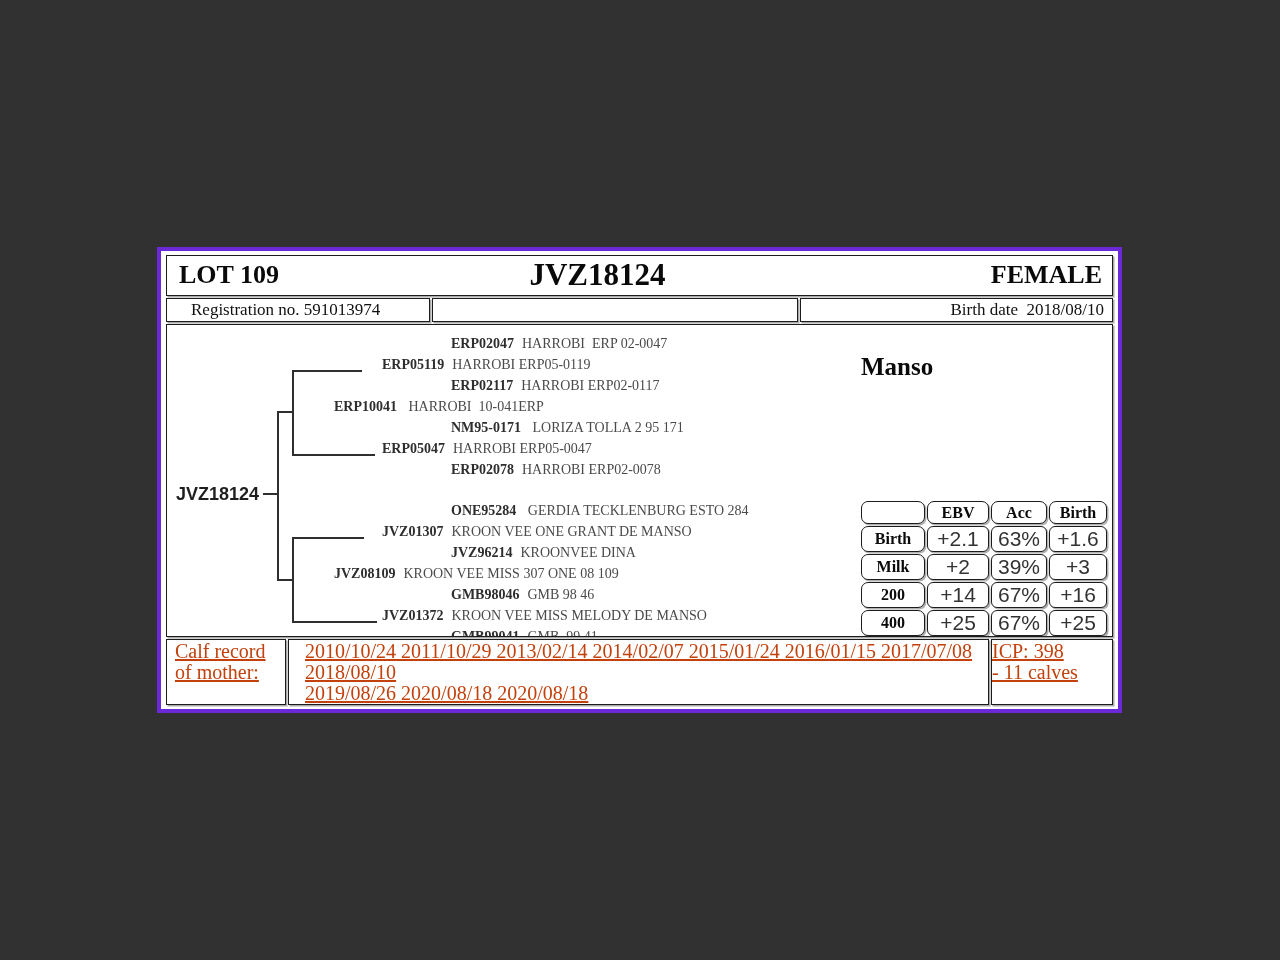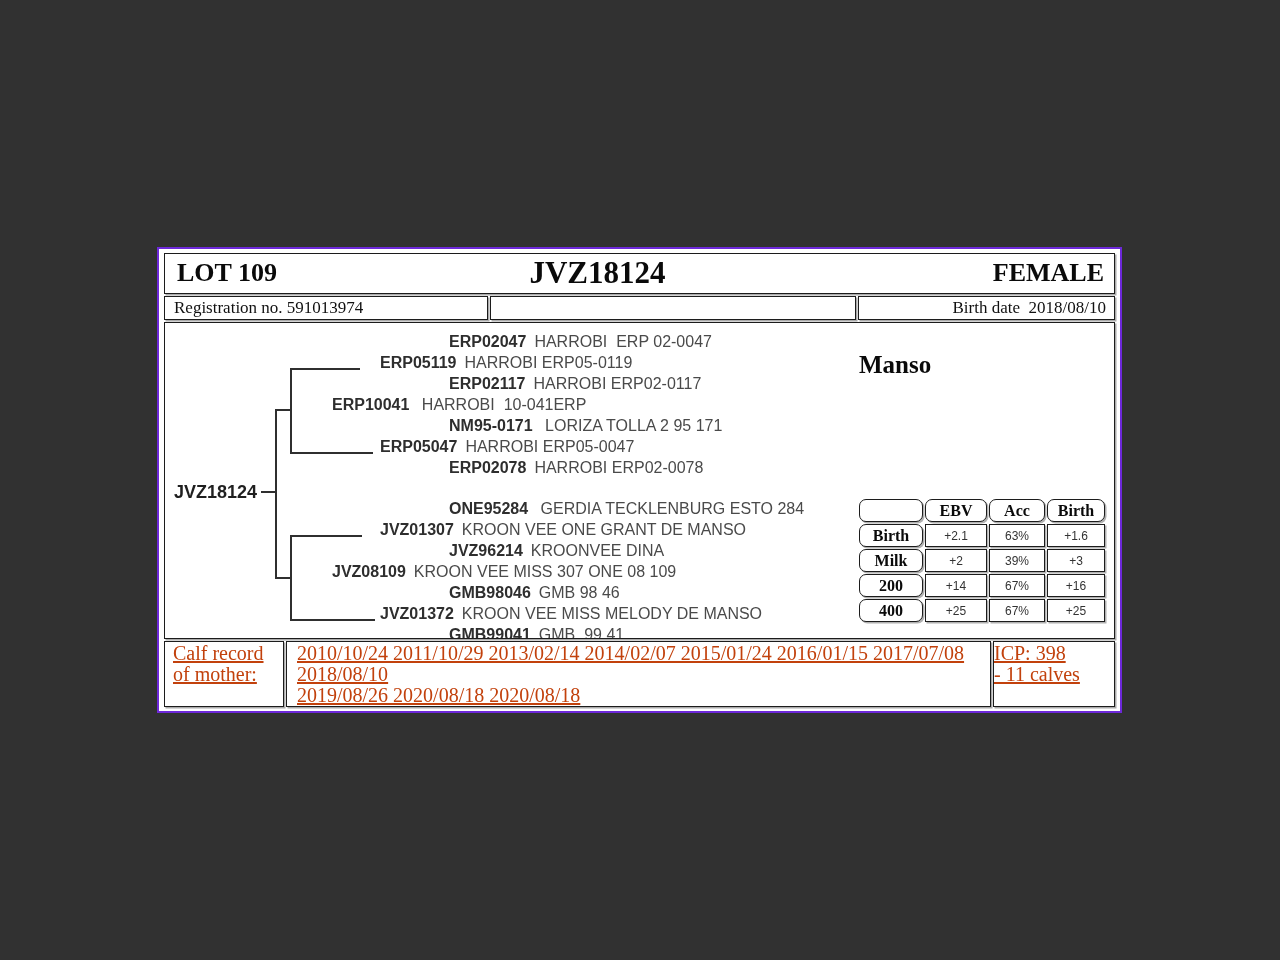--- a/index.html
+++ b/index.html
@@ -3,42 +3,42 @@
 <meta charset="utf-8">
 <style>
   html,body{margin:0;padding:0;}
   body{
     width:1280px;height:960px;position:relative;overflow:hidden;
     background:#313131;
     font-family:"Liberation Serif", serif;
   }
   .card{
     position:absolute;left:157px;top:247px;width:965px;height:466px;
-    box-sizing:border-box;background:#ffffff;border:2px solid #6d28d9;
+    box-sizing:border-box;background:#ffffff;border:4px solid #6d28d9;
     padding:4px 5px;display:flex;flex-direction:column;gap:2px;
   }
   .cellbox{
     box-sizing:border-box;border:1px solid #1c1c1c;background:#fff;
     box-shadow:1.5px 1.5px 0 rgba(125,125,125,.65);
   }
   
   .title-row{flex:0 0 41px;position:relative;display:flex;align-items:center;}
   .lot{position:absolute;left:12px;top:4px;font-weight:bold;font-size:26px;color:#0a0a0a;}
   .animal-id{position:absolute;left:0;right:84px;top:1px;text-align:center;font-weight:bold;font-size:31px;color:#0a0a0a;}
   .sex{position:absolute;right:10px;top:4px;font-weight:bold;font-size:26px;color:#0a0a0a;}
   
   .reg-row{flex:0 0 24px;display:flex;gap:2px;}
   .reg-row .cellbox{font-size:17px;color:#111;white-space:pre;line-height:21px;}
-  .reg-cell{width:324px;padding-left:9px;}
+  .reg-cell{width:264px;padding-left:24px;}
   .mid-cell{width:366px;}
   .birth-cell{flex:1;text-align:right;padding-right:8px;}
   
   .pedigree-box{flex:1;position:relative;overflow:hidden;}
   .prow{position:absolute;height:20px;line-height:20px;white-space:pre;
-        font-family:Liberation Sans, sans-serif;font-size:16px;color:#4a4a4a;}
+        font-family:Liberation Serif, serif;font-size:14px;color:#4a4a4a;}
   .pid{font-weight:bold;color:#2e2e2e;margin-right:8px;}
   .g1{left:167px;} .g2{left:215px;} .g3{left:284px;}
   .r0{top:9px;}  .r1{top:30px;} .r2{top:51px;}  .r3{top:72px;}
   .r4{top:93px;} .r5{top:114px;}.r6{top:135px;} .r7{top:176px;}
   .r8{top:197px;}.r9{top:218px;}.r10{top:239px;}.r11{top:260px;}
   .r12{top:281px;}.r13{top:302px;}
   .subject{position:absolute;left:9px;top:158px;height:22px;line-height:22px;
         font-family:"Liberation Sans",sans-serif;font-size:18px;font-weight:bold;color:#1f1f1f;}
   .tline{position:absolute;background:#2f2f2f;}
   
@@ -48,27 +48,27 @@
         color:#333;line-height:18px;white-space:pre-line;}
   
   .ebv-wrap{position:absolute;left:692px;top:174px;}
   table.ebv{border-collapse:separate;border-spacing:2px;}
   table.ebv th,table.ebv td{
     box-sizing:border-box;border:1px solid #1c1c1c;background:#fff;
     box-shadow:1.5px 1.5px 0 rgba(125,125,125,.6);
     height:23px;text-align:center;vertical-align:middle;padding:0 2px;
   }
   table.ebv th{font-family:"Liberation Serif",serif;font-weight:bold;font-size:16px;color:#0a0a0a;border-radius:7px;}
-  table.ebv td{font-family:"Liberation Sans",sans-serif;font-size:12px;color:#333;}
+  table.ebv td{font-family:"Liberation Sans",sans-serif;font-size:21px;color:#333;border-radius:6px;}
   .c-label{width:64px;} .c-ebv{width:62px;} .c-acc{width:56px;} .c-breed{width:58px;}
   
   .calf-row{flex:0 0 46px;display:flex;gap:2px;}
   .calf-row .cellbox{font-size:20px;color:#c2410c;line-height:21px;padding-top:1px;text-decoration:underline;}
   .calf-label{width:120px;padding-left:8px;white-space:pre-line;}
-  .calf-dates{flex:1;padding-left:10px;white-space:pre-line;}
+  .calf-dates{flex:1;padding-left:16px;white-space:pre-line;}
   .calf-icp{width:122px;text-align:left;white-space:pre-line;}
 </style>
 </head>
 <body>
 
 <div class="card">
 
   <div class="title-row cellbox">
     <span class="lot">LOT 109</span>
     <span class="animal-id">JVZ18124</span>

